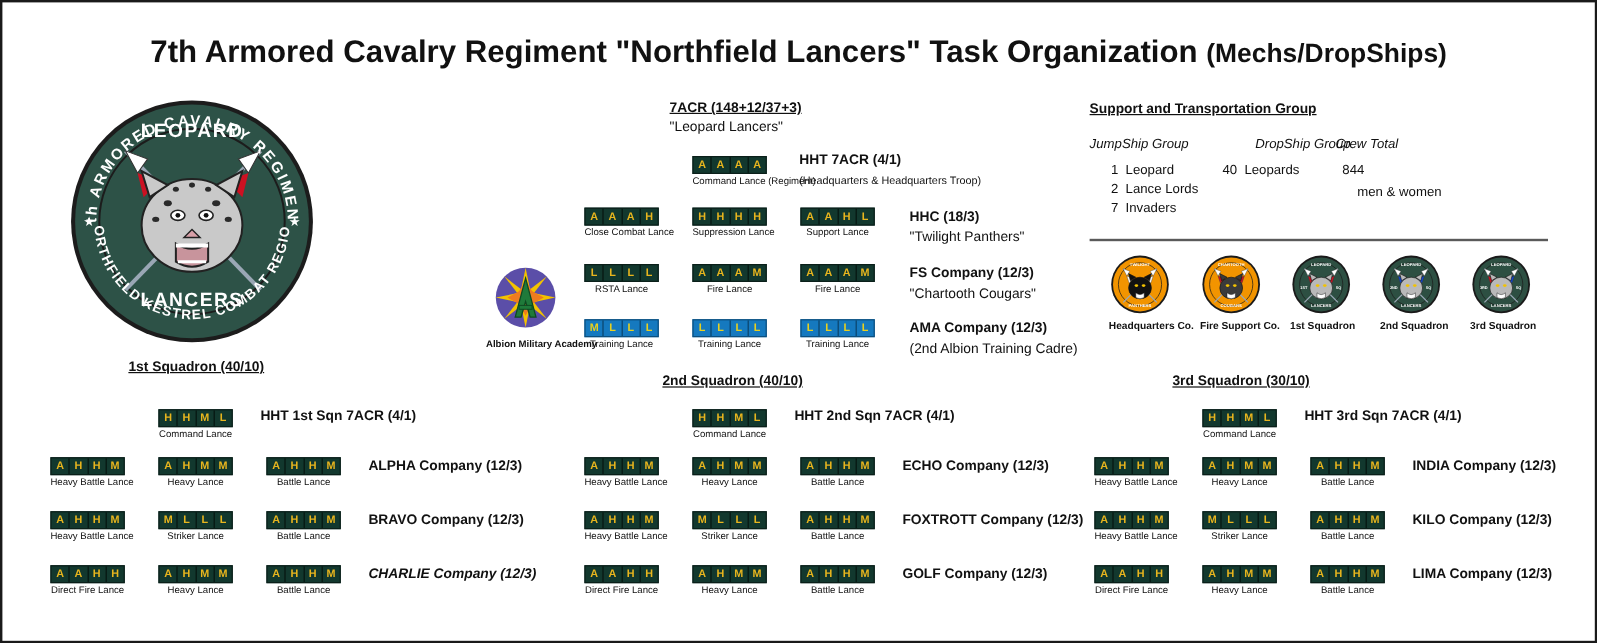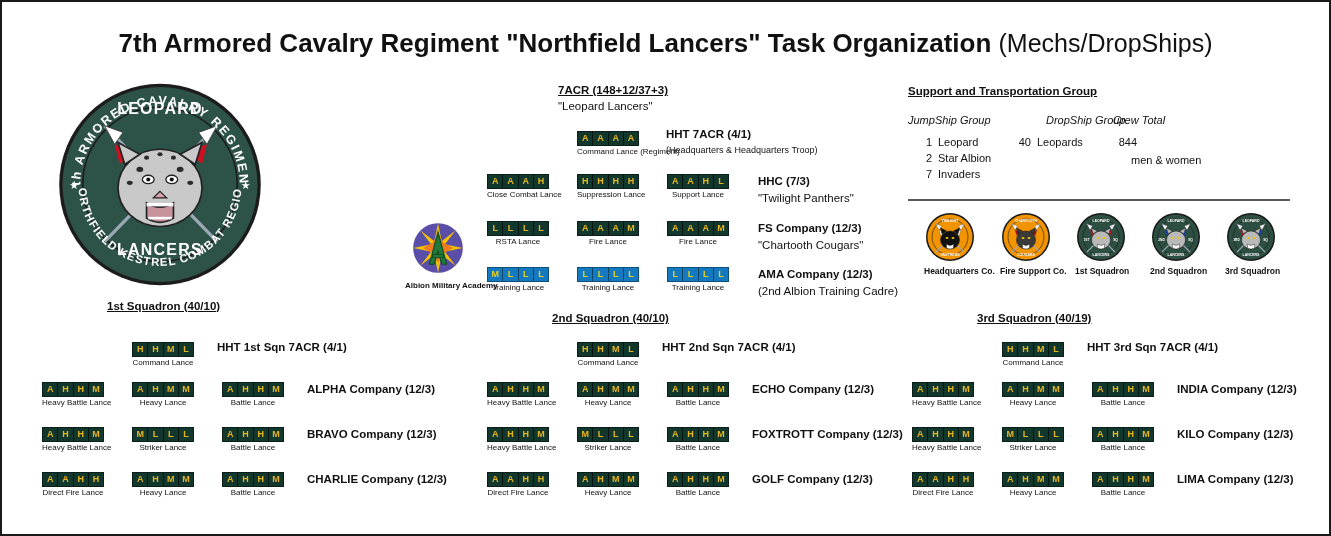--- a/index.html
+++ b/index.html
@@ -16,21 +16,21 @@
     background: #fff;
   }
 
   
   .title {
     position: absolute; left: 0; top: 26px; width: 100%;
     text-align: center;
     font-size: 26px; font-weight: bold; color: #111;
     white-space: nowrap;
   }
-  .title .sub { font-weight: normal; font-size: 25px; }
+  .title .sub { font-weight: bold; font-size: 22px; }
 
   
   .emblem {
     position: absolute; left: 30px; top: 75px;
     width: 256px; height: 215px;
   }
   .emblem svg { width: 100%; height: 100%; }
 
   
   .hdr-u {
@@ -177,21 +177,21 @@
             <div class="cell">H</div>
             <div class="cell">H</div>
             <div class="cell">H</div>
           </div></div><div class="lance-cap">Suppression Lance</div></div>
       <div class="lgroup" style="left: 665px; top: 168px;"><div class="lance"><div class="boxes">
             <div class="cell">A</div>
             <div class="cell">A</div>
             <div class="cell">H</div>
             <div class="cell">L</div>
           </div></div><div class="lance-cap">Support Lance</div></div>
-      <div class="unit-name" style="position: absolute; left: 756px; top: 173px;">HHC (7/3)</div>
+      <div class="unit-name" style="position: absolute; left: 756px; top: 173px;">HHC (18/3)</div>
       <div class="unit-sub" style="position: absolute; left: 756px; top: 190px;">"Twilight Panthers"</div>
       <div class="lgroup" style="left: 485px; top: 215px;"><div class="lance"><div class="boxes">
             <div class="cell">L</div>
             <div class="cell">L</div>
             <div class="cell">L</div>
             <div class="cell">L</div>
           </div></div><div class="lance-cap">RSTA Lance</div></div>
       <div class="lgroup" style="left: 575px; top: 215px;"><div class="lance"><div class="boxes">
             <div class="cell">A</div>
             <div class="cell">A</div>
@@ -250,21 +250,21 @@
       <path d="M 50 20 L 66 80 L 57 80 L 50 56 L 43 80 L 34 80 Z" fill="#1f7a3a" stroke="#0e4a22" stroke-width="2"></path>
       <rect x="40" y="62" width="20" height="6" fill="#1f7a3a" stroke="#0e4a22" stroke-width="1.5"></rect>
     </svg>
     <div class="cap">Albion Military Academy</div>
   </div>
 
   <div style="position:absolute; left:906px; top:83px;" class="hdr-u">Support and Transportation Group</div>
   <div id="support-area" style="position:absolute; left:906px; top:112px;">
       <div class="ital" style="position: absolute; left: 0px; top: 0px;">JumpShip Group</div>
       <div style="position: absolute; left: 0px; top: 18px; width: 100px;"><span class="plain" style="display: inline-block; width: 24px; text-align: right;">1</span><span class="plain" style="margin-left: 6px;">Leopard</span></div>
-      <div style="position: absolute; left: 0px; top: 34px; width: 100px;"><span class="plain" style="display: inline-block; width: 24px; text-align: right;">2</span><span class="plain" style="margin-left: 6px;">Star Albion</span></div>
+      <div style="position: absolute; left: 0px; top: 34px; width: 100px;"><span class="plain" style="display: inline-block; width: 24px; text-align: right;">2</span><span class="plain" style="margin-left: 6px;">Lance Lords</span></div>
       <div style="position: absolute; left: 0px; top: 50px; width: 100px;"><span class="plain" style="display: inline-block; width: 24px; text-align: right;">7</span><span class="plain" style="margin-left: 6px;">Invaders</span></div>
       <div class="ital" style="position: absolute; left: 99px; top: 0px; margin-left: 39px;">DropShip Group</div>
       <div style="position: absolute; left: 99px; top: 18px; width: 100px;"><span class="plain" style="display: inline-block; width: 24px; text-align: right;">40</span><span class="plain" style="margin-left: 6px;">Leopards</span></div>
       <div class="ital" style="position: absolute; left: 205px; top: 0px;">Crew Total</div>
       <div style="position: absolute; left: 205px; top: 18px; width: 100px;"><span class="plain" style="display: inline-block; width: 24px; text-align: right;">844</span><span class="plain" style="margin-left: 18px; text-align: right;">men &amp; women</span></div>
     </div>
 
   <div class="rule" style="left:906px; top:197px; width:382px;"></div>
 
   <div id="badges-area">
@@ -479,21 +479,21 @@
             <div class="cell">H</div>
             <div class="cell">M</div>
             <div class="cell">M</div>
           </div></div><div class="lance-cap">Heavy Lance</div></div>
       <div class="lgroup" style="left: 220px; top: 466px;"><div class="lance"><div class="boxes">
             <div class="cell">A</div>
             <div class="cell">H</div>
             <div class="cell">H</div>
             <div class="cell">M</div>
           </div></div><div class="lance-cap">Battle Lance</div></div>
-      <div class="unit-name" style="position: absolute; left: 305px; top: 471px;">CHARLIE Company (12/3)</div>
+      <div class="unit-name" style="position: absolute; left: 305px; top: 471px; font-style: italic;">CHARLIE Company (12/3)</div>
       <div class="hdr-u" style="position: absolute; left: 550px; top: 310px;">2nd Squadron (40/10)</div>
       <div class="lgroup" style="left: 575px; top: 336px;"><div class="lance"><div class="boxes">
             <div class="cell">H</div>
             <div class="cell">H</div>
             <div class="cell">M</div>
             <div class="cell">L</div>
           </div></div><div class="lance-cap">Command Lance</div></div>
       <div class="unit-name" style="position: absolute; left: 660px; top: 339px;">HHT 2nd Sqn 7ACR (4/1)</div>
       <div class="lgroup" style="left: 485px; top: 376px;"><div class="lance"><div class="boxes">
             <div class="cell">A</div>
@@ -545,21 +545,21 @@
             <div class="cell">M</div>
             <div class="cell">M</div>
           </div></div><div class="lance-cap">Heavy Lance</div></div>
       <div class="lgroup" style="left: 665px; top: 466px;"><div class="lance"><div class="boxes">
             <div class="cell">A</div>
             <div class="cell">H</div>
             <div class="cell">H</div>
             <div class="cell">M</div>
           </div></div><div class="lance-cap">Battle Lance</div></div>
       <div class="unit-name" style="position: absolute; left: 750px; top: 471px;">GOLF Company (12/3)</div>
-      <div class="hdr-u" style="position: absolute; left: 975px; top: 310px;">3rd Squadron (40/19)</div>
+      <div class="hdr-u" style="position: absolute; left: 975px; top: 310px;">3rd Squadron (30/10)</div>
       <div class="lgroup" style="left: 1000px; top: 336px;"><div class="lance"><div class="boxes">
             <div class="cell">H</div>
             <div class="cell">H</div>
             <div class="cell">M</div>
             <div class="cell">L</div>
           </div></div><div class="lance-cap">Command Lance</div></div>
       <div class="unit-name" style="position: absolute; left: 1085px; top: 339px;">HHT 3rd Sqn 7ACR (4/1)</div>
       <div class="lgroup" style="left: 910px; top: 376px;"><div class="lance"><div class="boxes">
             <div class="cell">A</div>
             <div class="cell">H</div>

